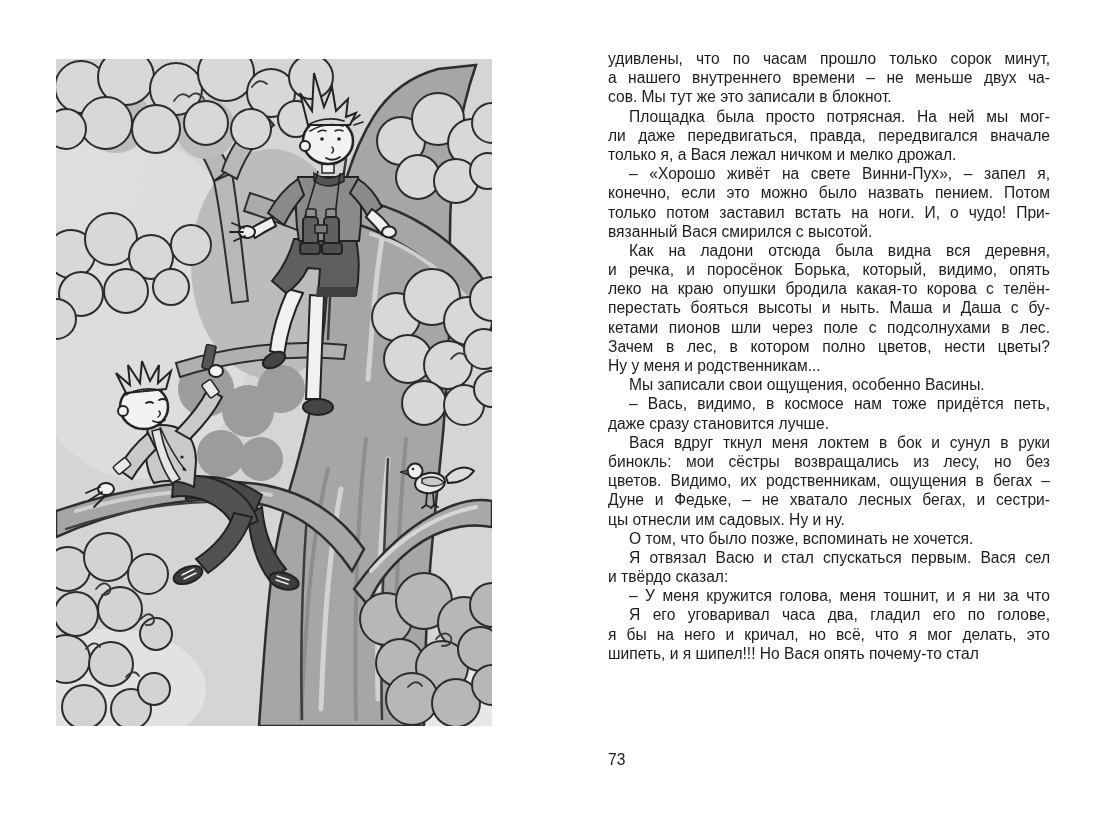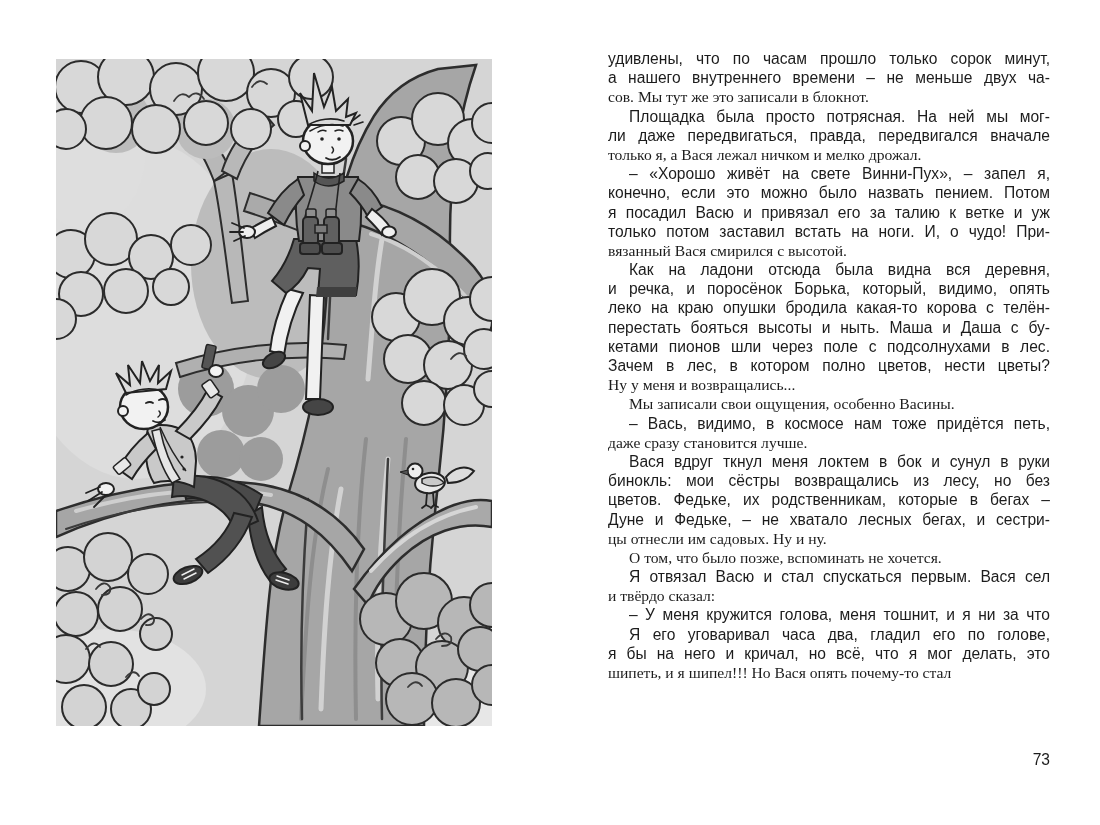--- a/index.html
+++ b/index.html
@@ -12,24 +12,24 @@
     position:absolute;left:56px;top:59px;width:436px;height:667px;
   }
   .illustration-frame svg{display:block;width:100%;height:100%;}
   .text-column{
     position:absolute;left:608px;top:49px;width:442px;
     font-size:15.6px;line-height:19.19px;color:#1c1c1c;
     font-family:"Liberation Sans", sans-serif;
   }
   .line{text-align:justify;text-align-last:justify;white-space:normal;}
   .line.first{text-indent:21px;}
-  .line.last{text-align-last:left;font-family:Liberation Serif, serif;}
+  .line.last{text-align-last:left;}
   .page-number{
     position:absolute;left:608px;top:750px;width:442px;
-    text-align:right;font-size:15.6px;line-height:19.19px;color:#1c1c1c;
+    text-align:left;font-size:15.6px;line-height:19.19px;color:#1c1c1c;
   }
 </style>
 </head>
 <body>
 
 <div class="book-page">
 
   <div class="illustration-frame">
     <svg viewBox="0 0 436 667" xmlns="http://www.w3.org/2000/svg" aria-hidden="true">
 
@@ -323,36 +323,35 @@
 
   <div class="text-column">
       <div class="line">удивлены, что по часам прошло только сорок минут,</div>
       <div class="line">а нашего внутреннего времени – не меньше двух ча-</div>
       <div class="line last">сов. Мы тут же это записали в блокнот.</div>
       <div class="line first">Площадка была просто потрясная. На ней мы мог-</div>
       <div class="line">ли даже передвигаться, правда, передвигался вначале</div>
       <div class="line last">только я, а Вася лежал ничком и мелко дрожал.</div>
       <div class="line first">– «Хорошо живёт на свете Винни-Пух», – запел я,</div>
       <div class="line">конечно, если это можно было назвать пением. Потом</div>
-      <div class="line">я посадил Васю и привязал его за талию к ветке и уж</div>
       <div class="line">только потом заставил встать на ноги. И, о чудо! При-</div>
       <div class="line last">вязанный Вася смирился с высотой.</div>
       <div class="line first">Как на ладони отсюда была видна вся деревня,</div>
       <div class="line">и речка, и поросёнок Борька, который, видимо, опять</div>
       <div class="line">леко на краю опушки бродила какая-то корова с телён-</div>
       <div class="line">перестать бояться высоты и ныть. Маша и Даша с бу-</div>
       <div class="line">кетами пионов шли через поле с подсолнухами в лес.</div>
       <div class="line">Зачем в лес, в котором полно цветов, нести цветы?</div>
-      <div class="line last">Ну у меня и возвращались...</div>
+      <div class="line last">Ну у меня и родственникам...</div>
       <div class="line first last">Мы записали свои ощущения, особенно Васины.</div>
       <div class="line first">– Вась, видимо, в космосе нам тоже придётся петь,</div>
       <div class="line last">даже сразу становится лучше.</div>
       <div class="line first">Вася вдруг ткнул меня локтем в бок и сунул в руки</div>
       <div class="line">бинокль: мои сёстры возвращались из лесу, но без</div>
-      <div class="line">цветов. Федьке, их родственникам, которые в бегах –</div>
+      <div class="line">цветов. Видимо, их родственникам, ощущения в бегах –</div>
       <div class="line">Дуне и Федьке, – не хватало лесных бегах, и сестри-</div>
       <div class="line last">цы отнесли им садовых. Ну и ну.</div>
       <div class="line first last">О том, что было позже, вспоминать не хочется.</div>
       <div class="line first">Я отвязал Васю и стал спускаться первым. Вася сел</div>
       <div class="line last">и твёрдо сказал:</div>
       <div class="line first">– У меня кружится голова, меня тошнит, и я ни за что</div>
       <div class="line first">Я его уговаривал часа два, гладил его по голове,</div>
       <div class="line">я бы на него и кричал, но всё, что я мог делать, это</div>
       <div class="line last">шипеть, и я шипел!!! Но Вася опять почему-то стал</div>
     </div>

